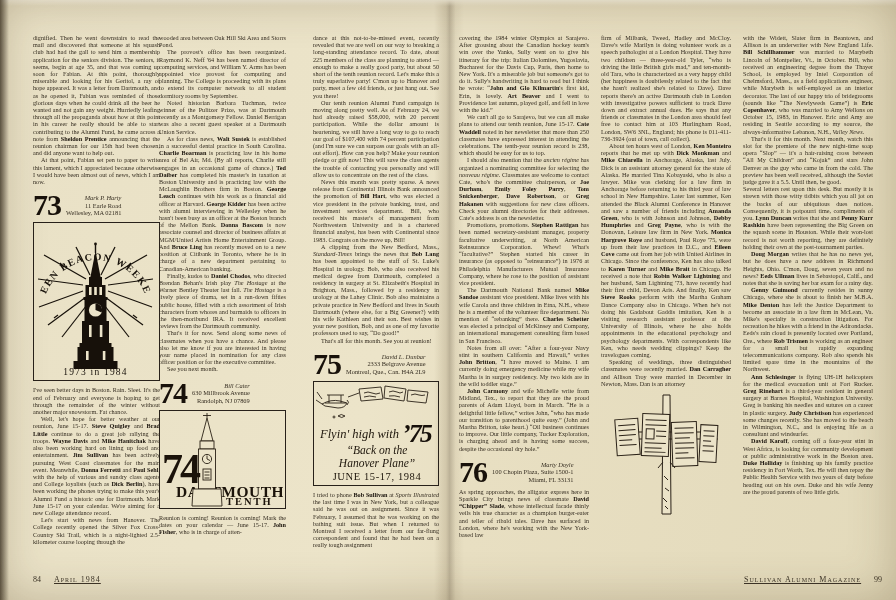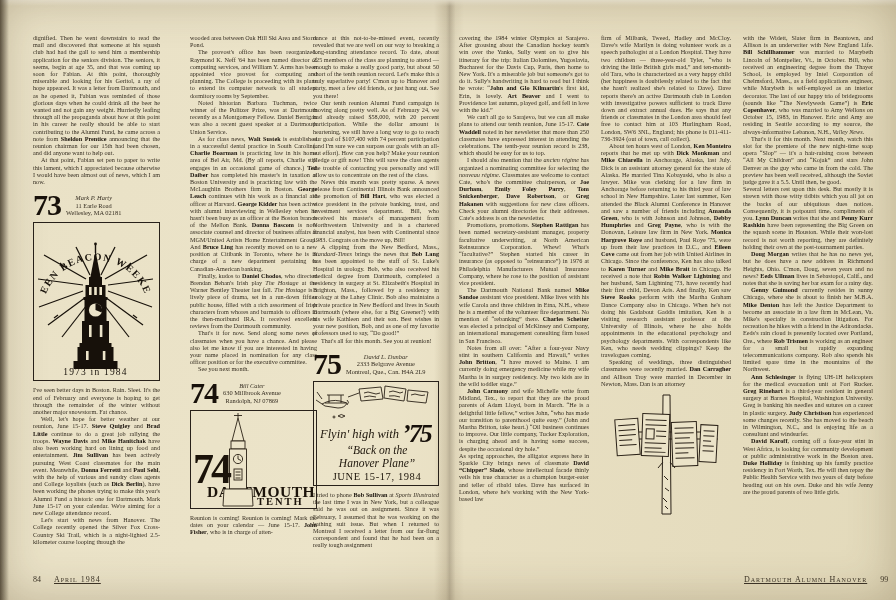--- a/index.html
+++ b/index.html
@@ -12,26 +12,26 @@
   .edge-left{position:absolute;left:0;top:0;width:9px;height:600px;background:linear-gradient(90deg,rgba(46,38,26,.75),rgba(46,38,26,0));z-index:8;}
   .edge-top{position:absolute;left:0;top:0;right:0;height:6px;background:linear-gradient(rgba(250,245,228,.9),rgba(250,245,228,0));z-index:8;}
   .gutter{position:absolute;left:434px;top:0;width:30px;height:600px;z-index:1;
     background:linear-gradient(90deg,rgba(90,70,40,0),rgba(90,70,40,.16) 40%,rgba(60,45,25,.26) 52%,rgba(90,70,40,.07) 72%,rgba(90,70,40,0));}
   .col{position:absolute;top:34px;height:538px;overflow:hidden;text-align:justify;font-size:6.2px;line-height:7.2px;z-index:2;}
   .col p{margin:0;text-indent:8px;}
   .col p.cont{text-indent:0;}
   b{color:#18110a;}
   i{font-style:italic;}
   #c1{left:33px;width:127px;}
-  #c2{left:190px;width:127px;}
+  #c2{left:159px;width:127px;}
   #c3{left:313px;width:126px;}
   #c4{left:459px;width:130px;}
   #c5{left:601px;width:130px;}
   #c6{left:743px;width:130px;}
-  .class-header{display:flex;gap:5px;margin:7px 0 4px 0;text-align:center;}
+  .class-header{display:flex;gap:5px;margin:7px 0 4px 0;text-align:right;}
   .class-num{font-size:30px;line-height:25px;font-weight:bold;color:#18110a;letter-spacing:-1px;}
   .class-addr{font-size:6.4px;line-height:7.6px;padding-top:2px;}
   .class-addr .nm{font-style:italic;}
   .gfx{margin:5px 0;}
   .boxed{border:1px solid #28211a;}
   .gfx svg text{font-family:"Liberation Serif","DejaVu Serif",serif;}
   .footer{position:absolute;top:575px;display:flex;align-items:baseline;gap:13px;font-size:8px;color:#3b3327;z-index:3;justify-content:center;}
   .footer .lbl{font-variant:small-caps;letter-spacing:1px;text-decoration:underline;}
   #footL{left:33px;}
   #footR{left:744px;}
@@ -212,20 +212,28 @@
 
   <div class="col" id="c4">
     <p class="cont">covering the 1984 winter Olympics at Sarajevo. After grousing about the Canadian hockey team's win over the Yanks, Sully went on to give his itinerary for the trip: Italian Dolomites, Yugoslavia, Bucharest for the Davis Cup, Paris, then home to New York. It's a miserable job but someone's got to do it. Sully's handwriting is hard to read but I think he wrote: “<b>John and Glo Kilmartin</b>'s first kid, Erin, is lovely. <b>Art Beaver</b> and I went to Providence last autumn, played golf, and fell in love with the kid.”</p>
     <p>We can't all go to Sarajevo, but we can all make plans to attend our tenth reunion, June 15-17. <b>Cate Waddell</b> noted in her newsletter that more than 250 classmates have expressed interest in attending the celebrations. The tenth-year reunion record is 238, which should be easy for us to top.</p>
     <p>I should also mention that the <i>ancien régime</i> has organized a nominating committee for selecting the <i>nouveau régime</i>. Classmates are welcome to contact Cate, who's the committee chairperson, or <b>Joe Durham</b>, <b>Emily Foley Parry</b>, <b>Tom Snickenberger</b>, <b>Dave Robertson</b>, or <b>Greg Hakanen</b> with suggestions for new class officers. Check your alumni directories for their addresses. Cate's address is on the newsletter.</p>
     <p>Promotions, promotions. <b>Stephen Rattigan</b> has been named secretary-assistant manager, property facultative underwriting, at North American Reinsurance Corporation. Whew! What's “facultative?” Stephen started his career in insurance (as opposed to “reinsurance”) in 1976 at Philadelphia Manufacturers Mutual Insurance Company, where he rose to the position of assistant vice president.</p>
     <p>The Dartmouth National Bank named <b>Mike Sandoe</b> assistant vice president. Mike lives with his wife Carola and three children in Etna, N.H., where he is a member of the volunteer fire department. No mention of “rebanking” there. <b>Charles Schetter</b> was elected a principal of McKinsey and Company, an international management consulting firm based in San Francisco.</p>
     <p>Notes from all over: “After a four-year Navy stint in southern California and Hawaii,” writes <b>John Britton</b>, “I have moved to Maine. I am currently doing emergency medicine while my wife Martha is in surgery residency. My two kids are in the wild toddler stage.”</p>
     <p><b>John Carmony</b> and wife Michelle write from Midland, Tex., to report that they are the proud parents of Adam Lloyd, born in March. “He is a delightful little fellow,” writes John, “who has made our transition to parenthood quite easy.” (John and Martha Britton, take heart.) “Oil business continues to improve. Our little company, Tucker Exploration, is charging ahead and is having some success, despite the occasional dry hole.”</p>
 
+    <div class="class-header">
+      <div class="class-num">76</div>
+      <div class="class-addr">
+        <div class="nm">Marty Doyle</div>
+        <div>100 Chopin Plaza, Suite 1500-1</div>
+        <div>Miami, FL 33131</div>
+      </div>
+    </div>
 
     <p class="cont">As spring approaches, the alligator express here in Sparkle City brings news of classmate <b>David “Chipper” Slade</b>, whose intellectual facade thinly veils his true character as a champion burger-eater and teller of ribald tales. Dave has surfaced in London, where he's working with the New York-based law</p>
   </div>
 
   <div class="col" id="c5">
     <p class="cont">firm of Milbank, Tweed, Hadley and McCloy. Dave's wife Marilyn is doing volunteer work as a speech pathologist at a London Hospital. They have two children — three-year-old Tyler, “who is driving the little British girls mad,” and ten-month-old Tara, who is characterized as a very happy child (her happiness is doubtlessly related to the fact that she hasn't realized she's related to Dave). Dave reports there's an active Dartmouth club in London with investigative powers sufficient to track Dave down and extract annual dues. He says that any friends or classmates in the London area should feel free to contact him at 103 Hurlingham Road, London, SW6 3NL, England; his phone is 011-411-736-3924 (out of town, call collect).</p>
     <p>About ten hours west of London, <b>Ken Monteiro</b> reports that he met up with <b>Dick Monkman</b> and <b>Mike Chiarella</b> in Anchorage, Alaska, last July. Dick is an assistant attorney general for the state of Alaska. He married Tina Kobayaski, who is also a lawyer. Mike was clerking for a law firm in Anchorage before returning to his third year of law school in New Hampshire. Later last summer, Ken attended the Black Alumni Conference in Hanover and saw a number of friends including <b>Amanda Green</b>, who is with Johnson and Johnson, <b>Debby Humphries</b> and <b>Greg Payne</b>, who is with the Donovan, Leisure law firm in New York. <b>Monica Hargrove Roye</b> and husband, Paul Roye '75, were up from their law practices in D.C., and <b>Eileen Cove</b> came out from her job with United Airlines in Chicago. Since the conference, Ken has also talked to <b>Karen Turner</b> and <b>Mike Brait</b> in Chicago. He received a note that <b>Robin Walker Lightning</b> and her husband, Sam Lightning '73, have recently had their first child, Devon Aris. And finally, Ken saw <b>Steve Rooks</b> perform with the Martha Graham Dance Company also in Chicago. When he's not doing his Gadabout Gaddis imitation, Ken is a visiting research assistant professor at the University of Illinois, where he also holds appointments in the educational psychology and psychology departments. With correspondents like Ken, who needs wedding clippings? Keep the travelogues coming.</p>
     <p>Speaking of weddings, three distinguished classmates were recently married. <b>Dan Carragher</b> and Allison Troy were married in December in Newton, Mass. Dan is an attorney</p>
 
     <div class="gfx" style="text-align:center;">
@@ -292,18 +300,18 @@
     <p><b>Genny Guimond</b> currently resides in sunny Chicago, where she is about to finish her M.B.A. <b>Mike Denton</b> has left the Justice Department to become an associate in a law firm in McLean, Va. Mike's specialty is construction litigation. For recreation he hikes with a friend in the Adirondacks. Eeds's rain cloud is presently located over Portland, Ore., where <b>Rob Trismen</b> is working as an engineer for a small but rapidly expanding telecommunications company. Rob also spends his limited spare time in the mountains of the Northwest.</p>
     <p><b>Ann Schlesinger</b> is flying UH-1H helicopters for the medical evacuation unit at Fort Rucker. <b>Greg Rinehart</b> is a third-year resident in general surgery at Barnes Hospital, Washington University. Greg is banking his needles and sutures on a career in plastic surgery. <b>Judy Christison</b> has experienced some changes recently. She has moved to the beach in Wilmington, N.C., and is enjoying life as a consultant and windsurfer.</p>
     <p><b>David Karoff</b>, coming off a four-year stint in West Africa, is looking for community development or public administrative work in the Boston area. <b>Duke Holliday</b> is finishing up his family practice residency in Fort Worth, Tex. He will then repay the Public Health Service with two years of duty before heading out on his own. Duke and his wife Jenny are the proud parents of two little girls.</p>
   </div>
 
   <div class="footer" id="footL">
     <span>84</span>
     <span class="lbl">April 1984</span>
   </div>
   <div class="footer" id="footR">
-    <span class="lbl">Dartmouth Alumni Hanover</span>
+    <span class="lbl">Sullivan Alumni Magazine</span>
     <span>99</span>
   </div>
 
   <div class="vignette"></div>
 </div>
 
 </body></html>

